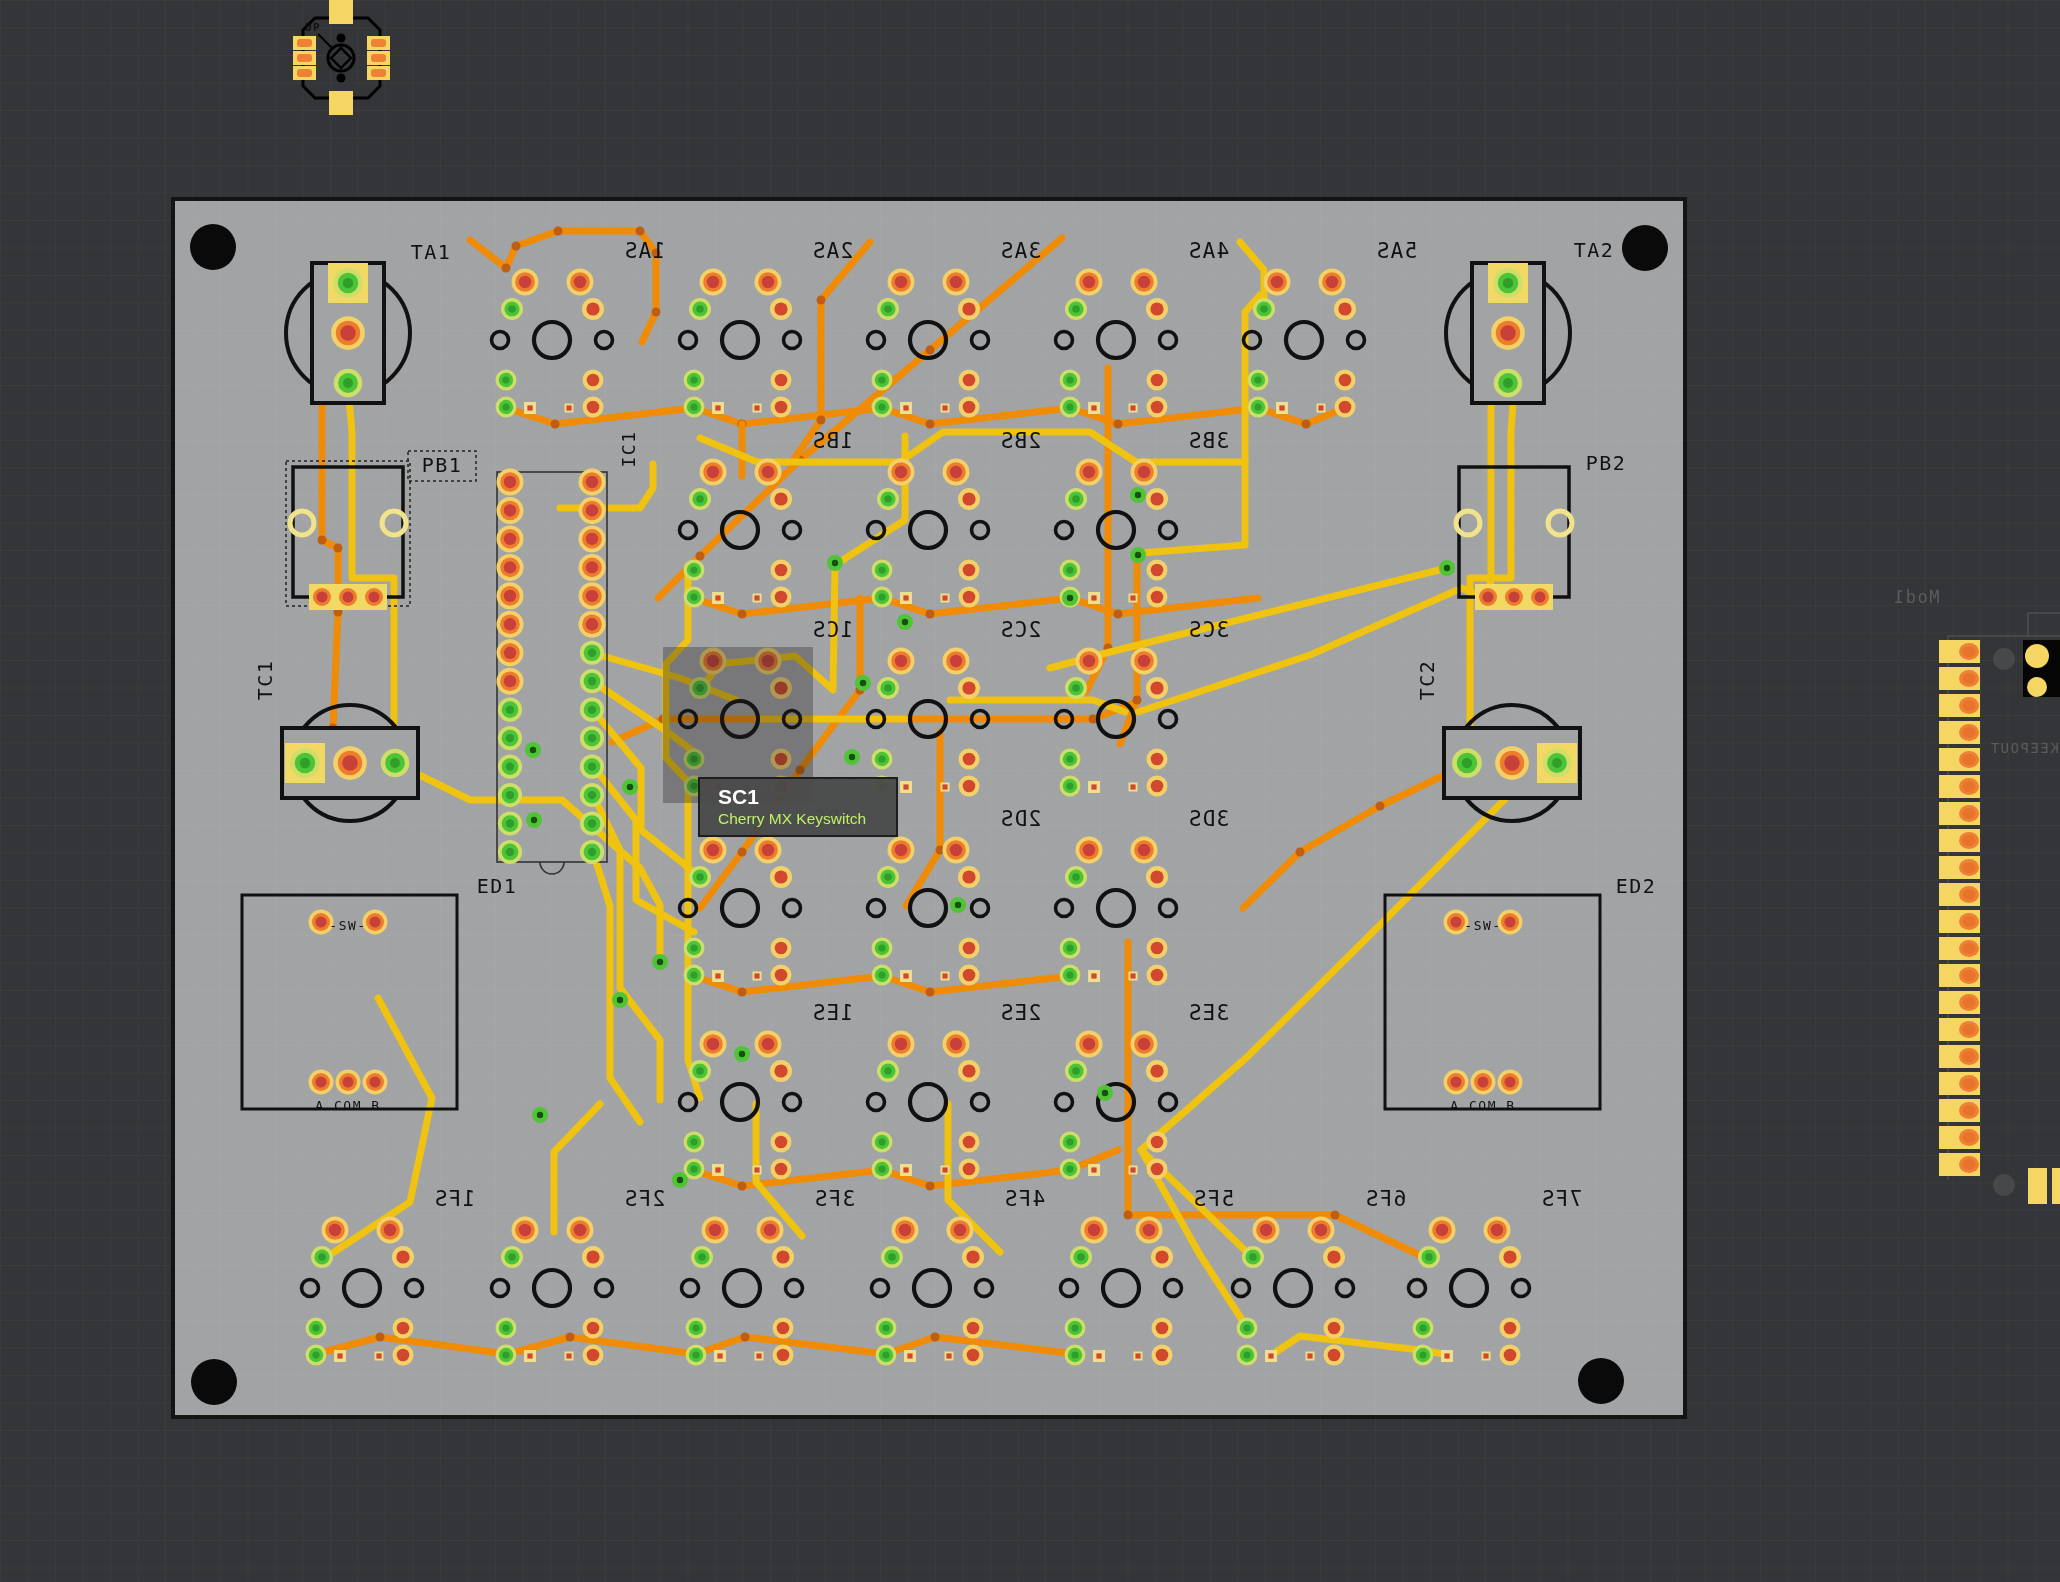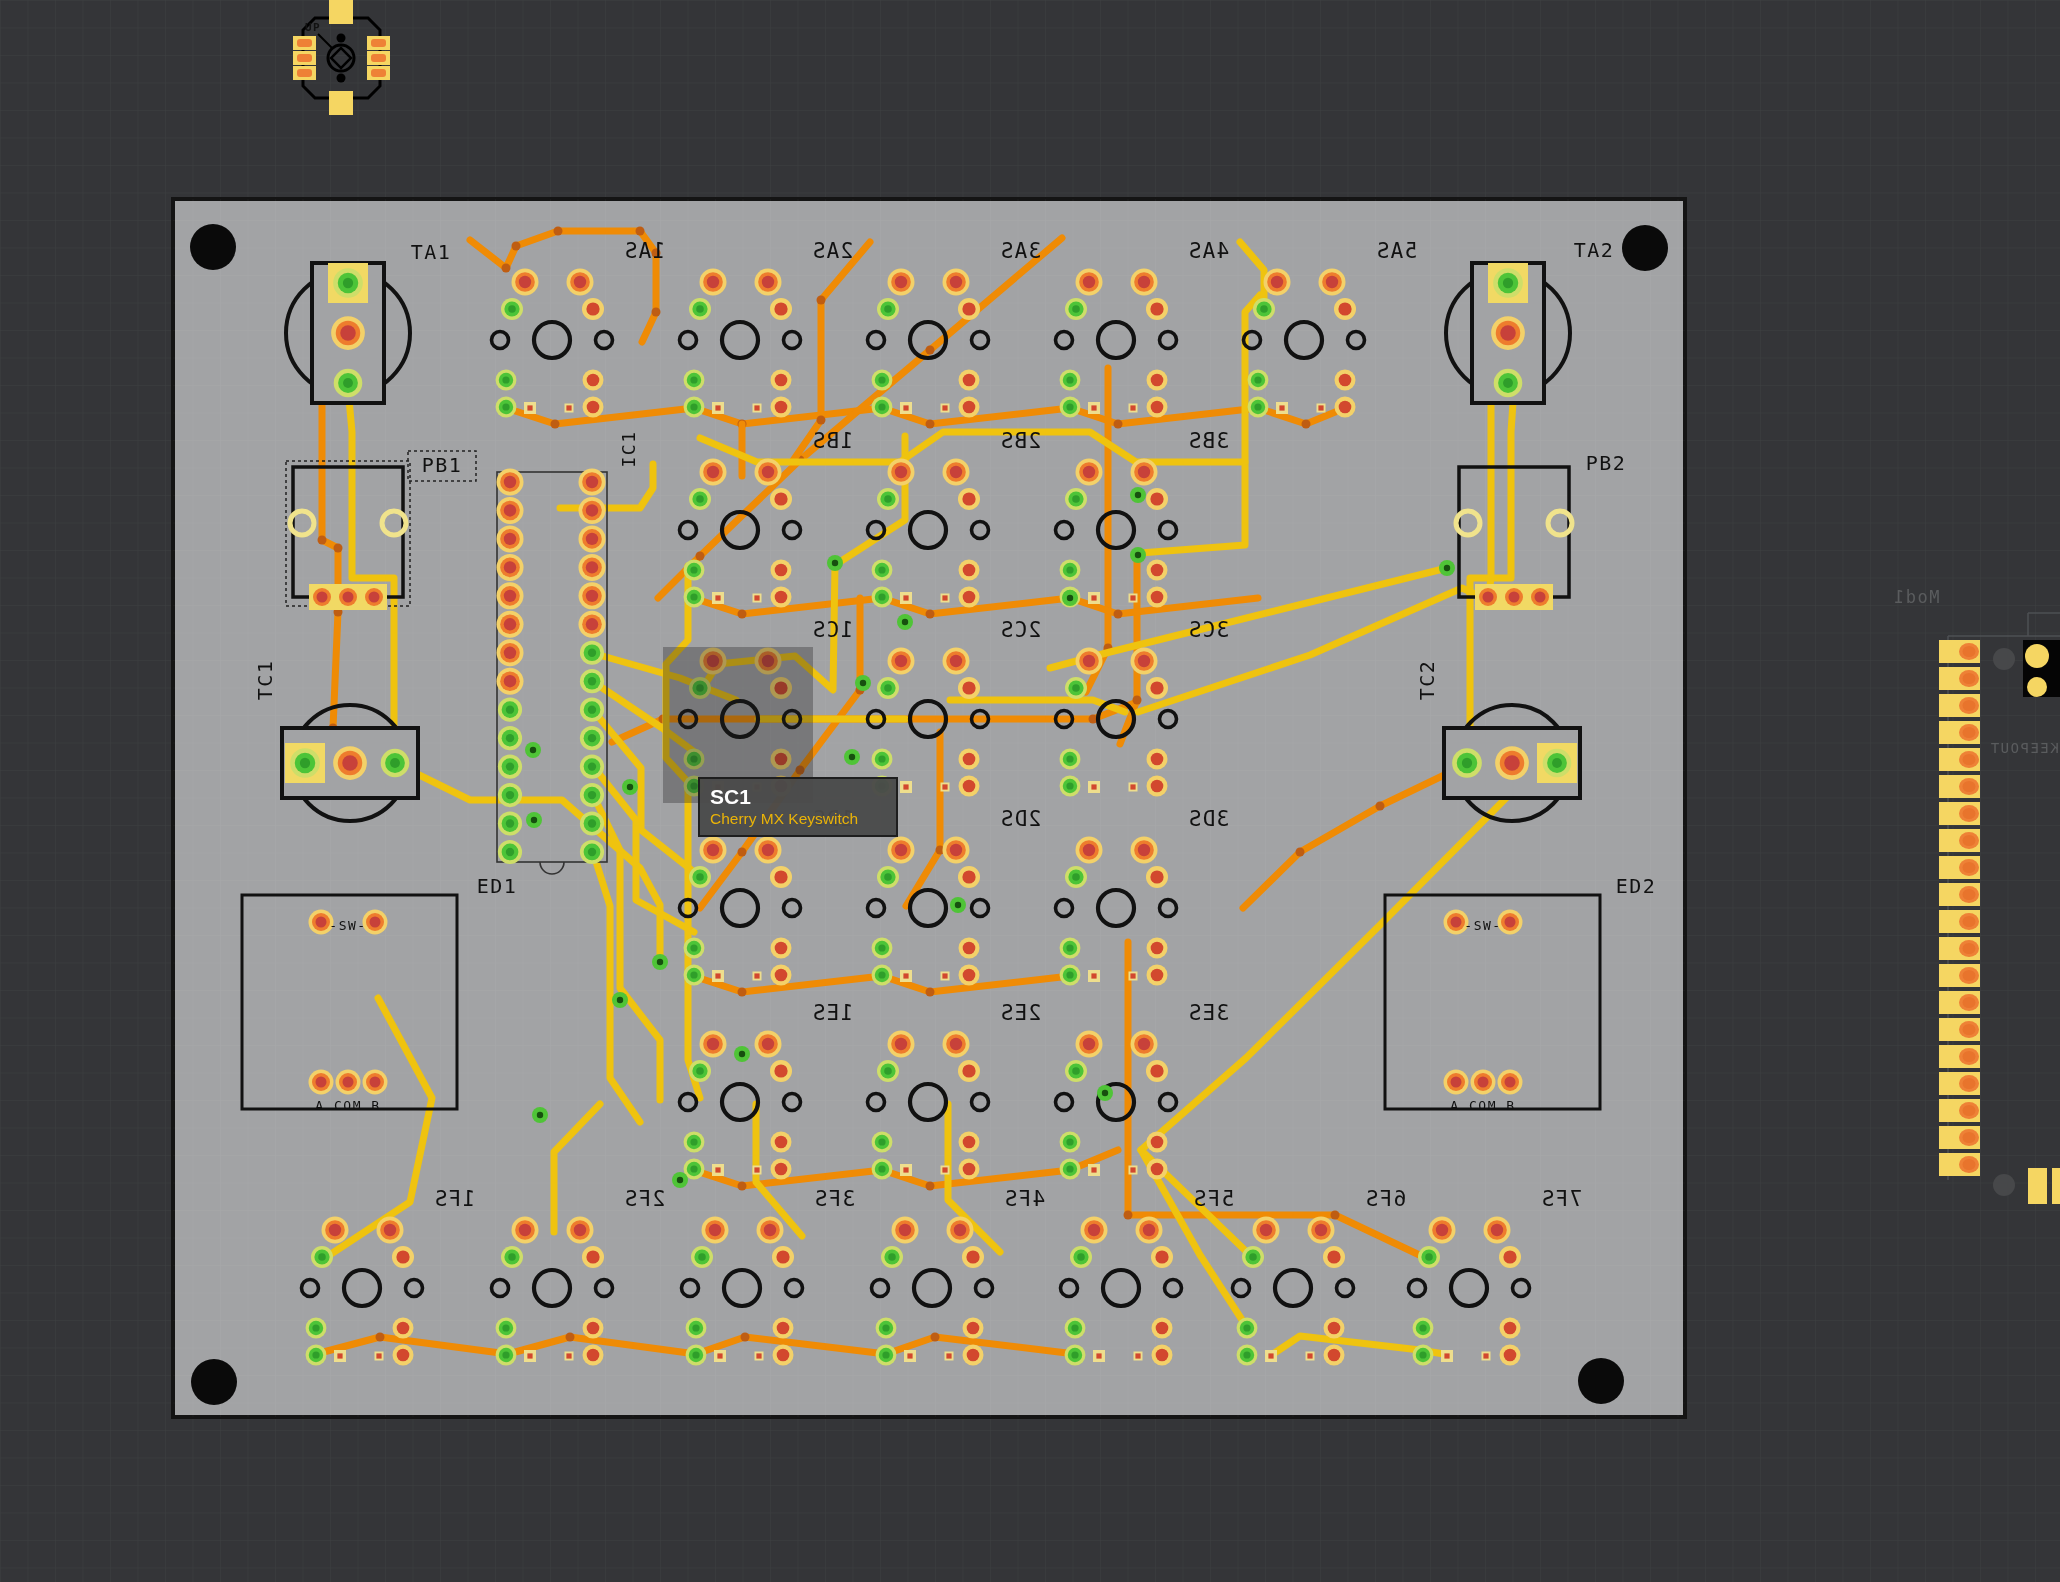--- a/index.html
+++ b/index.html
@@ -1,24 +1,24 @@
 <!DOCTYPE html>
 <html><head>
 <meta charset="utf-8">
 <style>
   html,body{margin:0;padding:0;background:#343538;width:2060px;height:1582px;overflow:hidden;}
   .stage{position:relative;width:2060px;height:1582px;font-family:"DejaVu Sans Mono",monospace;}
   svg{position:absolute;left:0;top:0;}
   .tooltip{
     position:absolute;left:698px;top:777px;width:200px;box-sizing:border-box;
     background:rgba(74,74,74,0.96);border:2px solid #1e1e1e;
-    padding:5px 10px 7px 10px;font-family:"Liberation Sans",sans-serif;z-index:5;
+    padding:5px 10px 7px 18px;font-family:"Liberation Sans",sans-serif;z-index:5;
   }
   .tooltip .tt-title{color:#ffffff;font-weight:bold;font-size:21px;line-height:25px;}
-  .tooltip .tt-sub{color:#eab308;font-size:15.5px;line-height:19px;white-space:nowrap;}
+  .tooltip .tt-sub{color:#bef264;font-size:15.5px;line-height:19px;white-space:nowrap;}
 </style>
 </head>
 <body>
 
 <div class="stage">
   <svg id="pcb" width="2060" height="1582" viewBox="0 0 2060 1582">
       <defs>
         <pattern id="gridD" width="27.5" height="27.5" patternUnits="userSpaceOnUse">
           <rect width="27.5" height="27.5" fill="#343538"></rect>
           <path d="M27.5 0 L0 0 0 27.5" fill="none" stroke="#3e4042" stroke-width="1"></path>

